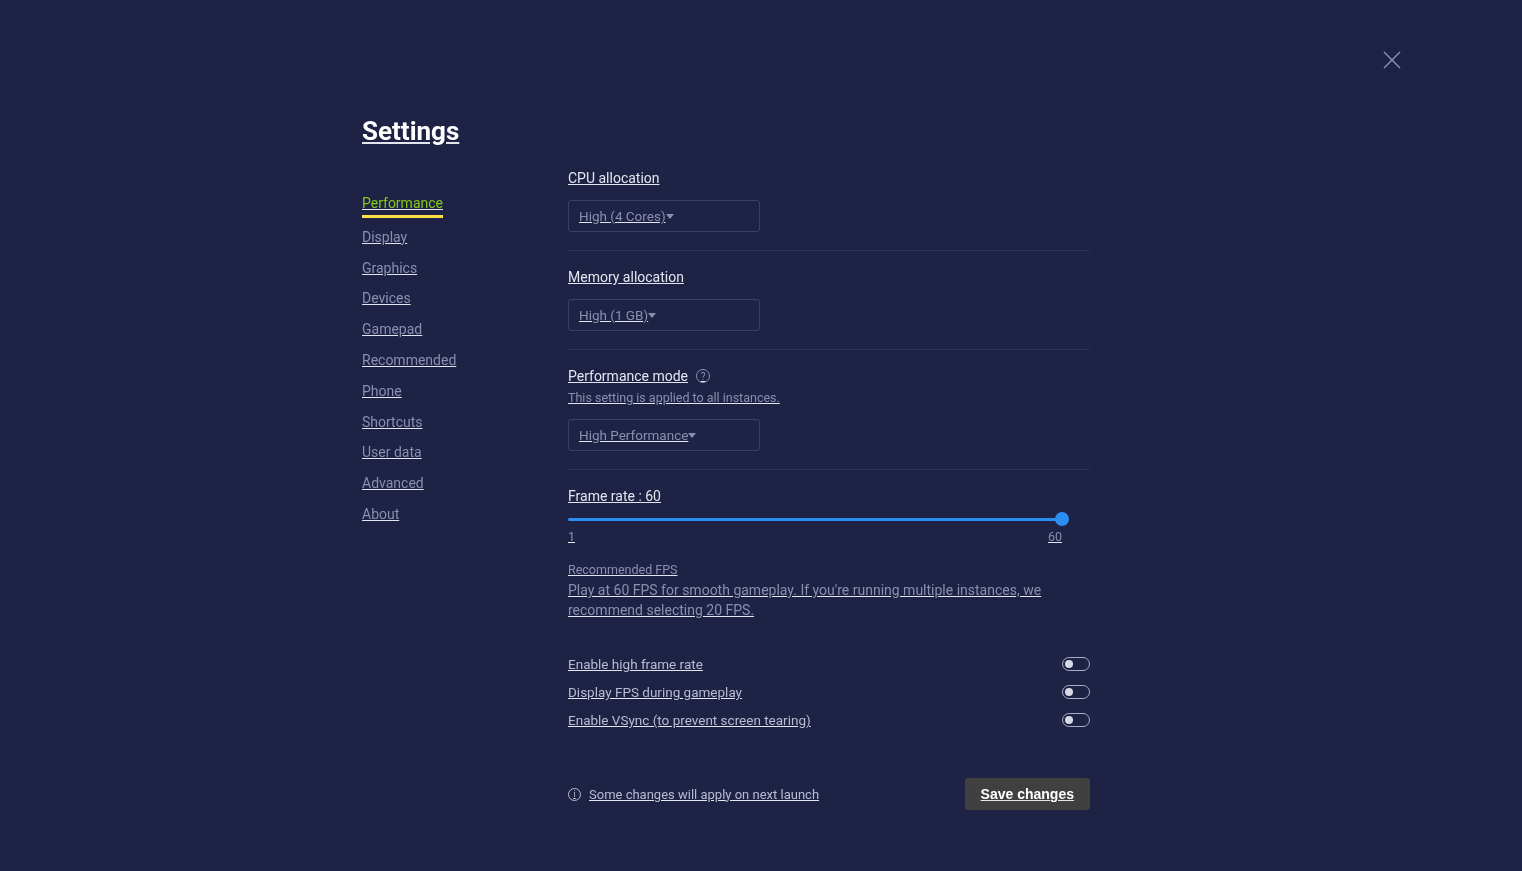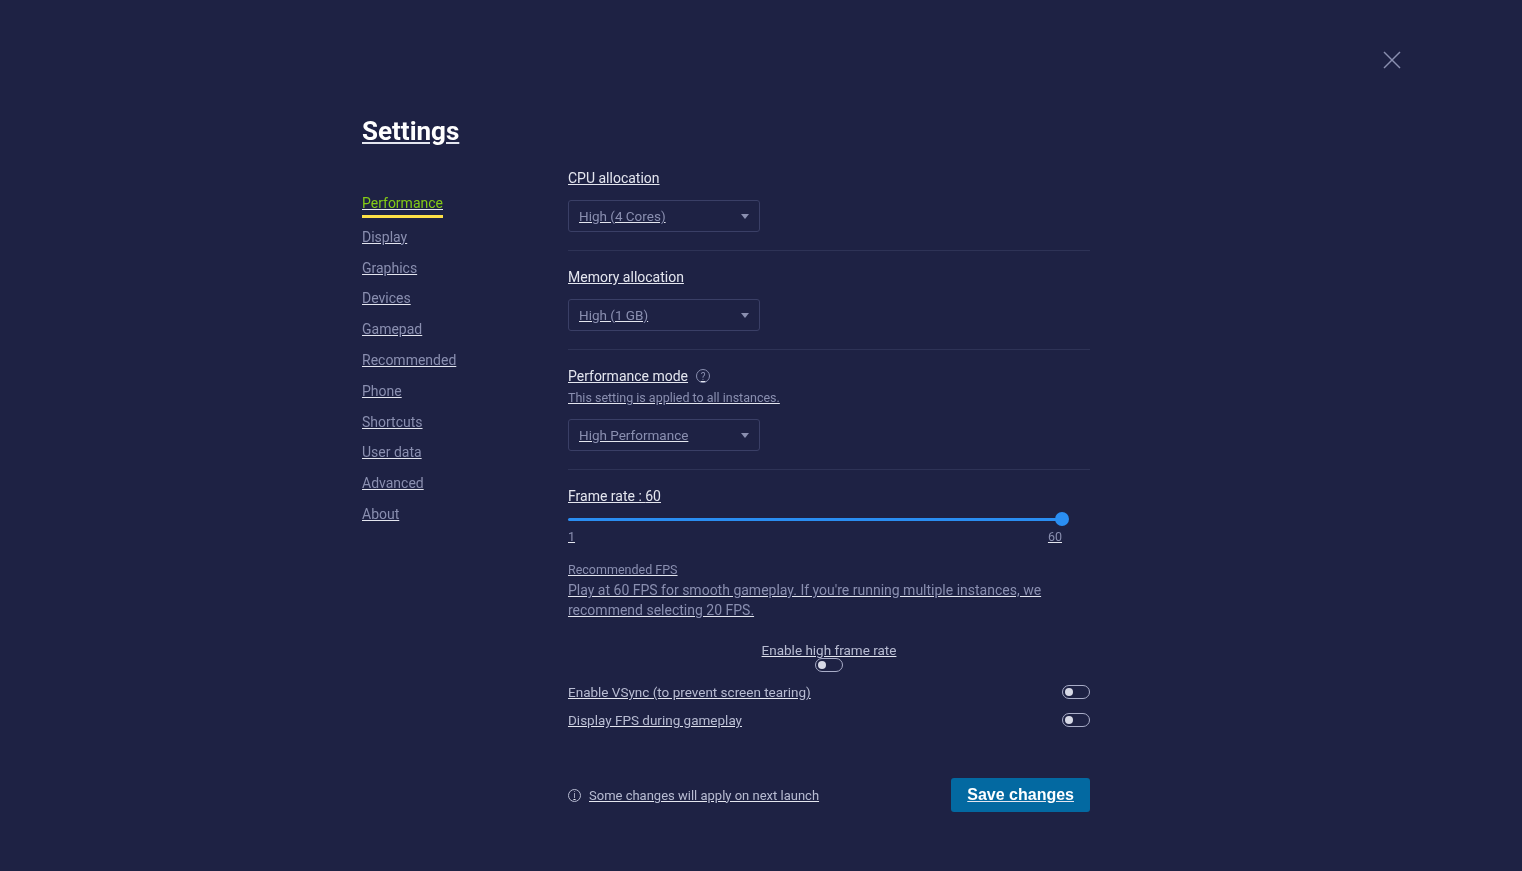--- a/index.html
+++ b/index.html
@@ -86,21 +86,21 @@
   }
 
   .dropdown {
     width: 192px;
     height: 32px;
     border: 1px solid #3a3f66;
     border-radius: 3px;
     background: transparent;
     display: flex;
     align-items: center;
-    justify-content: space-between;
+    justify-content: flex-start;
     padding: 0 10px;
     cursor: pointer;
   }
   .dropdown-value {
     font-size: 13.5px;
     color: #8a8fb0;
   }
   .caret {
     width: 0; height: 0;
     border-left: 4px solid transparent;
@@ -202,26 +202,26 @@
     border: 1.2px solid #b8bcd2;
     border-radius: 50%;
     display: inline-flex;
     align-items: center;
     justify-content: center;
     font-size: 9px;
     color: #b8bcd2;
     line-height: 1;
   }
   .save-btn {
-    background: #0369a1;
+    background: #404040;
     color: #ffffff;
     border: none;
     border-radius: 3px;
     padding: 8px 16px;
-    font-size: 16px;
+    font-size: 14px;
     font-weight: 600;
     cursor: pointer;
   }
 </style>
 </head>
 <body>
 
 <div class="close-btn">
   <svg viewBox="0 0 24 24">
     <line x1="4" y1="4" x2="20" y2="20" stroke="currentColor" stroke-width="1.5"></line>
@@ -289,38 +289,38 @@
           <div class="slider-thumb"></div>
         </div>
         <div class="slider-labels">
           <span>1</span>
           <span>60</span>
         </div>
       </div>
       <div class="muted-title">Recommended FPS</div>
       <div class="muted-body">Play at 60 FPS for smooth gameplay. If you're running multiple instances, we recommend selecting 20 FPS.</div>
 
-      <div class="toggle-row" style="margin-top:22px;flex-direction:column;">
+      <div class="toggle-row" style="margin-top:36px;">
         <span class="label">Enable high frame rate</span>
+        <div class="toggle">
+            <div class="knob"></div>
+          </div>
+      </div>
+      <div class="toggle-row">
+        <span class="label">Display FPS during gameplay</span>
         <div class="toggle">
             <div class="knob"></div>
           </div>
       </div>
       <div class="toggle-row">
         <span class="label">Enable VSync (to prevent screen tearing)</span>
         <div class="toggle">
             <div class="knob"></div>
           </div>
       </div>
-      <div class="toggle-row">
-        <span class="label">Display FPS during gameplay</span>
-        <div class="toggle">
-            <div class="knob"></div>
-          </div>
-      </div>
     </div>
 
     <div class="footer">
       <div class="footer-note">
         <span class="info-icon">i</span>
         <span>Some changes will apply on next launch</span>
       </div>
       <button class="save-btn">Save changes</button>
     </div>
 

